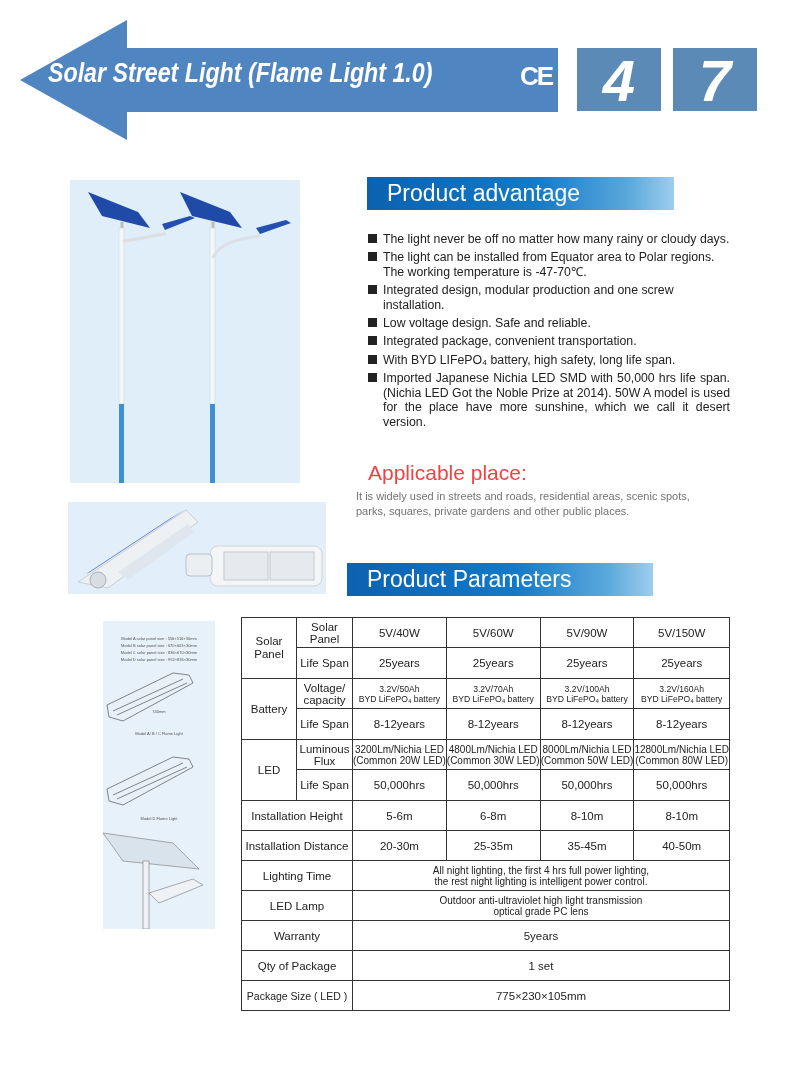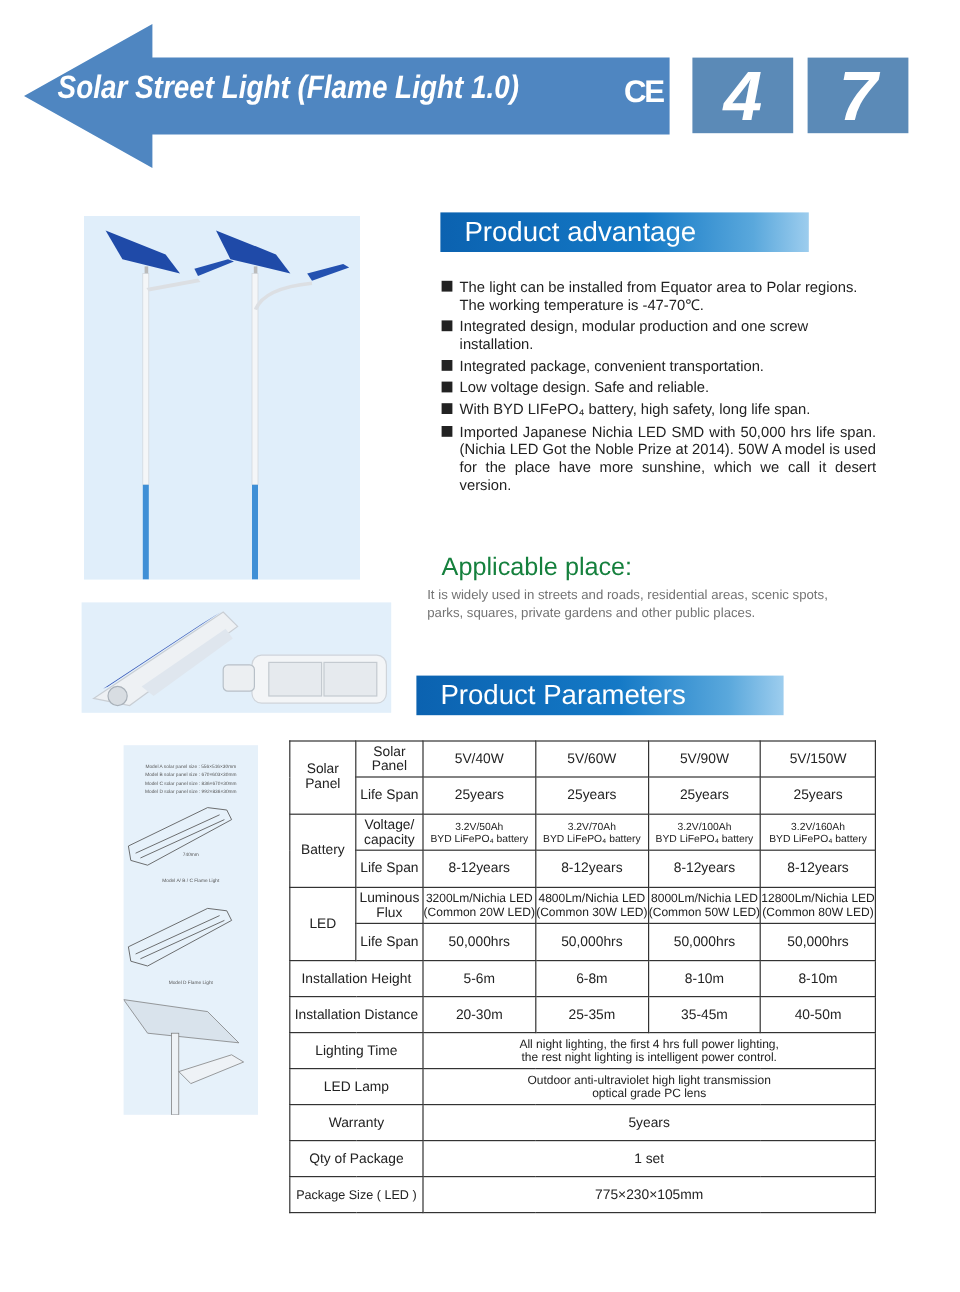--- a/index.html
+++ b/index.html
@@ -18,21 +18,21 @@
   .photo-draw { left:103px; top:621px; width:112px; height:308px; background:#e6f1fa; }
 
   
   .banner { position:absolute; height:33px; background:linear-gradient(90deg,#0b62b0 0%,#1479c6 55%,#5aa8dc 85%,#9dcdee 100%); color:#fff; font-size:23px; line-height:33px; padding-left:20px; box-sizing:border-box; }
 
   .bullets { position:absolute; left:368px; top:232px; width:362px; font-size:12.3px; line-height:14.8px; color:#222; }
   .bullet { position:relative; padding-left:15px; margin-bottom:3.4px; }
   .bullet .sq { position:absolute; left:0; top:2px; width:9px; height:9px; background:#222; }
   .bullet.justify { text-align:justify; }
 
-  .app-title { position:absolute; left:368px; top:461px; font-size:21px; color:#15803d; }
+  .app-title { position:absolute; left:368px; top:461px; font-size:21px; color:#ef4444; }
   .app-text { position:absolute; left:356px; top:489px; width:360px; font-size:11px; line-height:15px; color:#737373; }
 
   
   table.params { position:absolute; left:241px; top:617px; border-collapse:collapse; font-size:11px; color:#222; table-layout:fixed; }
   table.params td { border:1px solid #333; text-align:center; vertical-align:middle; padding:0; overflow:hidden; white-space:nowrap;margin-top:36px; }
   .sm { font-size:8.6px; line-height:10px; }
   .md { font-size:10px; line-height:11px; }
   .lg { font-size:11.5px; }
 </style>
 </head>
@@ -112,24 +112,25 @@
       <polygon points="46,272 90,258 100,264 56,282"></polygon>
     </g>
   </svg>
   <div style="position:absolute;left:0;top:88px;width:100%;font-size:4px;color:#555;text-align:center;">740mm</div>
   <div style="position:absolute;left:0;top:110px;width:100%;font-size:4px;color:#555;text-align:center;">Model A/ B / C Flame Light</div>
   <div style="position:absolute;left:0;top:195px;width:100%;font-size:4px;color:#555;text-align:center;">Model D  Flame Light</div>
 </div>
 
 <div class="banner" style="left:367px;top:177px;width:307px;">Product advantage</div>
 <div class="bullets">
+  <div class="bullet"><span class="sq"></span><span>The light never be off no matter how many rainy or cloudy days.</span></div>
   <div class="bullet"><span class="sq"></span><span>The light can be installed from Equator area to Polar regions. The working temperature is -47-70℃.</span></div>
   <div class="bullet"><span class="sq"></span><span>Integrated design, modular production and one screw installation.</span></div>
+  <div class="bullet"><span class="sq"></span><span>Low  voltage design. Safe and reliable.</span></div>
   <div class="bullet"><span class="sq"></span><span>Integrated package, convenient transportation.</span></div>
-  <div class="bullet"><span class="sq"></span><span>Low  voltage design. Safe and reliable.</span></div>
   <div class="bullet"><span class="sq"></span><span>With BYD LIFePO₄ battery, high safety, long life span.</span></div>
   <div class="bullet justify"><span class="sq"></span><span>Imported Japanese Nichia LED SMD with 50,000 hrs life span.(Nichia LED Got the Noble Prize at 2014). 50W A model is used for the place have more sunshine, which we call it desert version.</span></div>
 </div>
 
 <div class="app-title">Applicable place:</div>
 <div class="app-text">It is widely used in streets and roads, residential areas, scenic spots, parks, squares, private gardens and other public places.</div>
 
 <div class="banner" style="left:347px;top:563px;width:306px;">Product Parameters</div>
 
 <table class="params">

